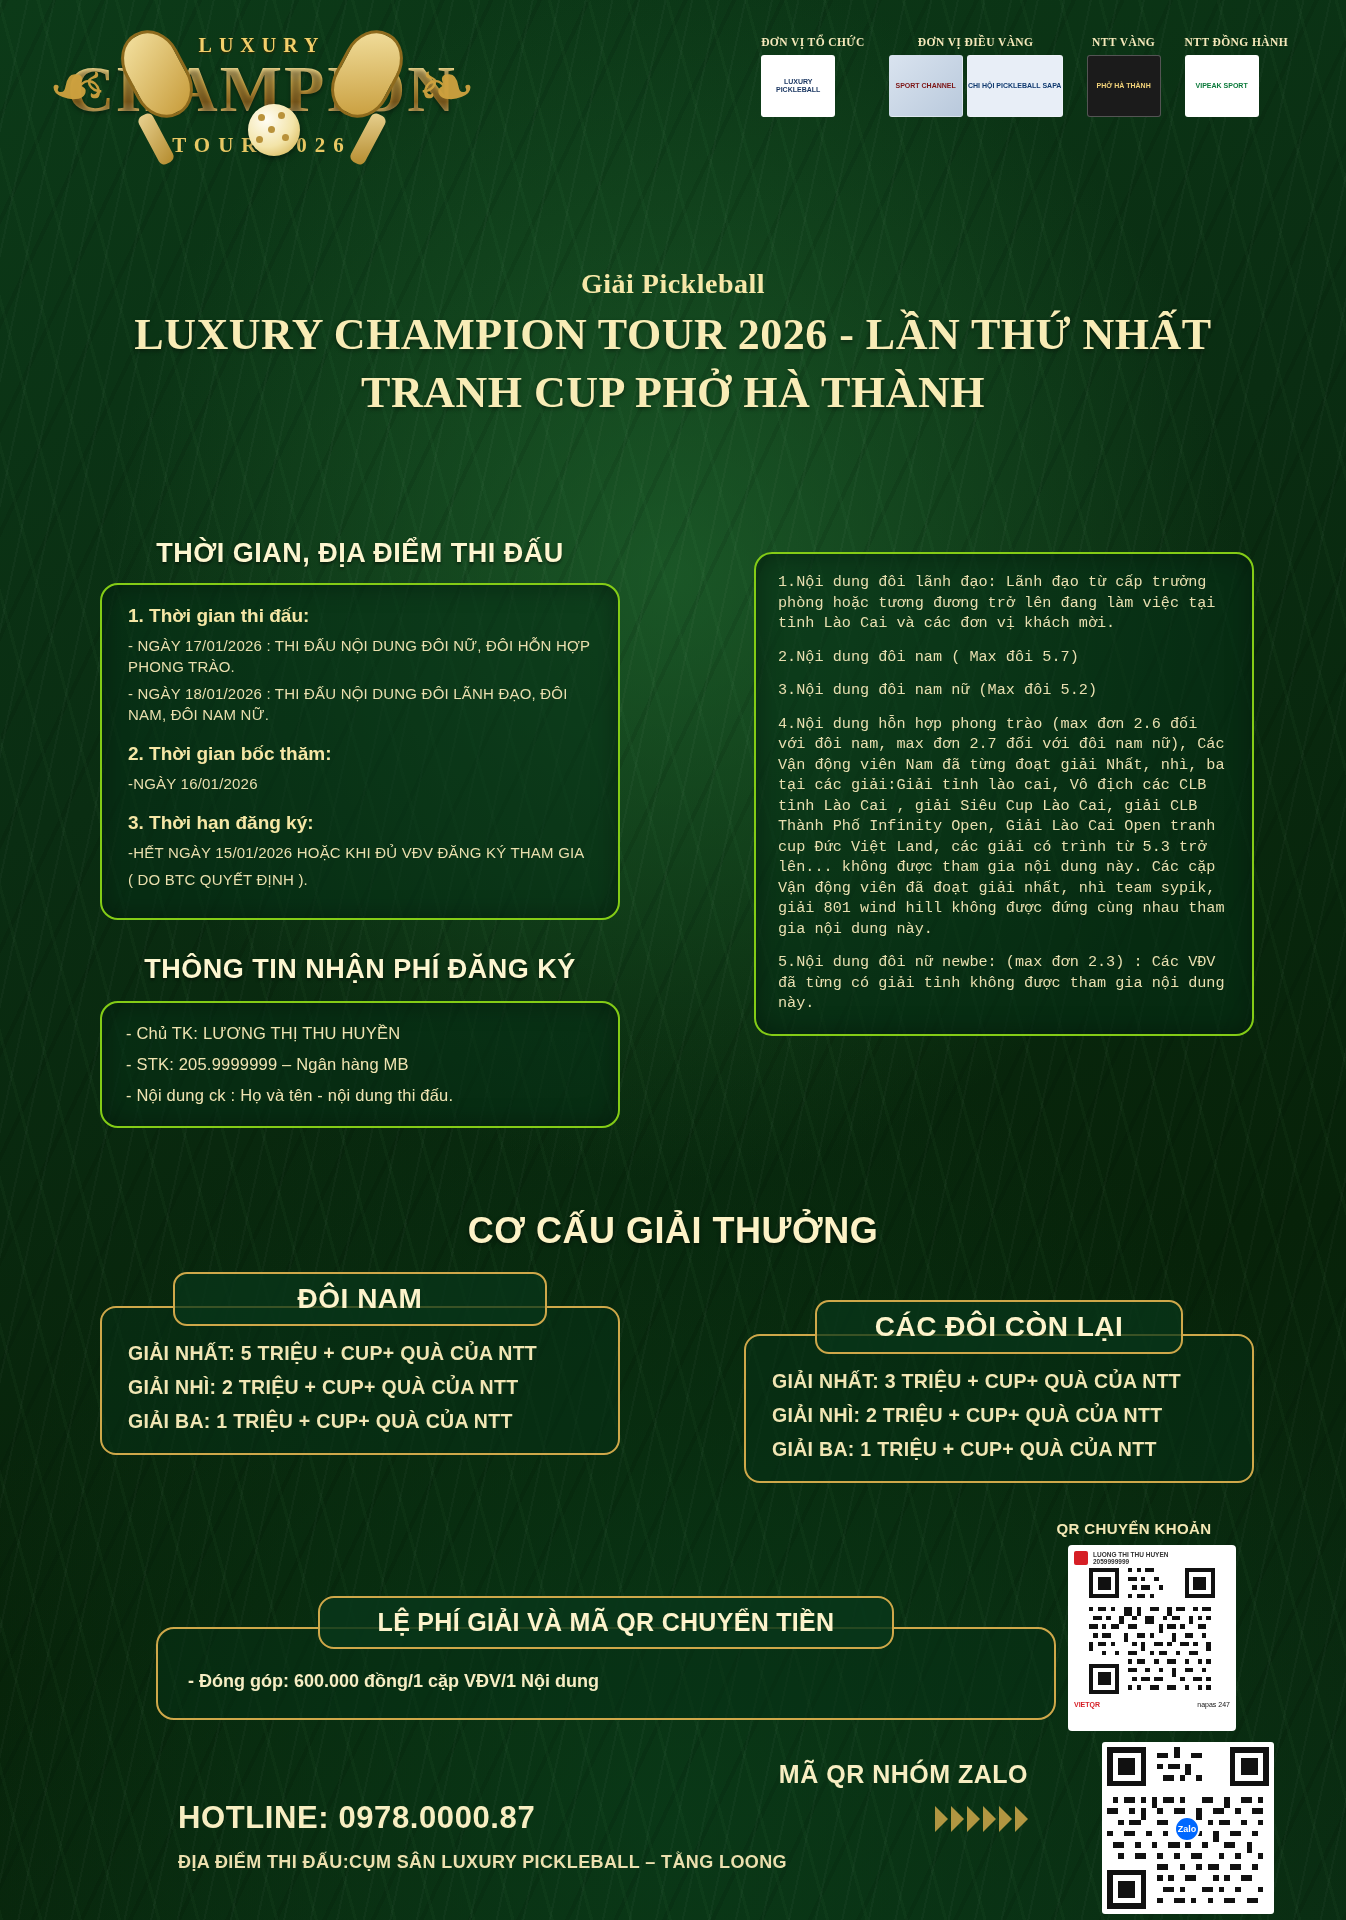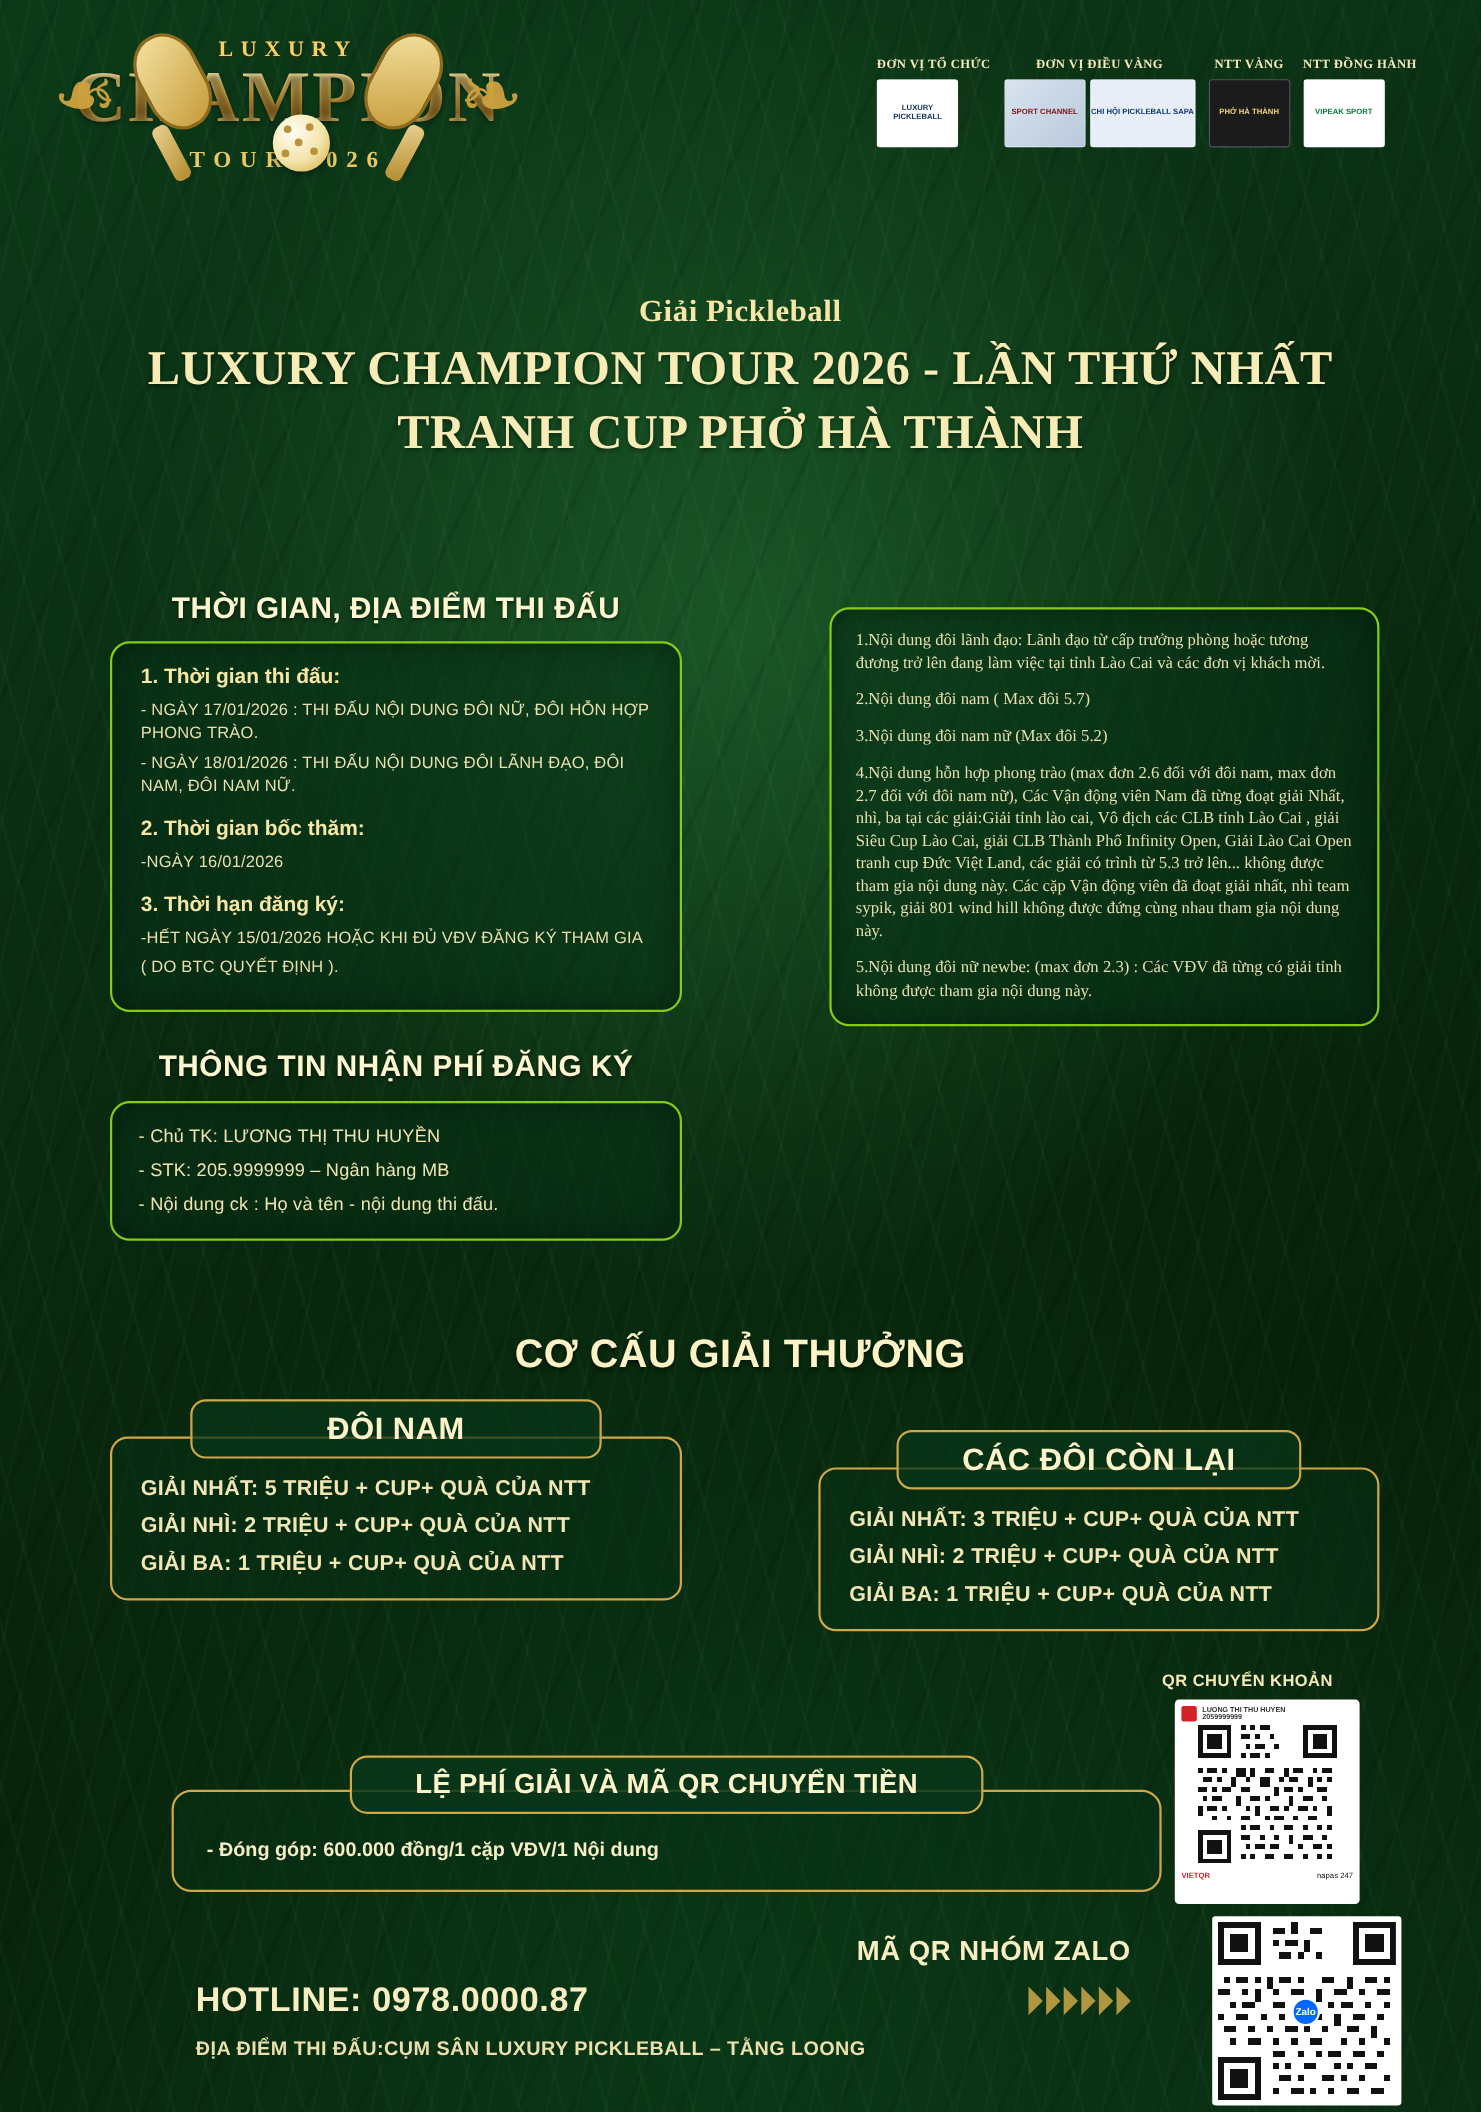--- a/index.html
+++ b/index.html
@@ -74,21 +74,21 @@
   .paddle.a{ left:86px; top:16px; transform:rotate(-28deg); }
   .paddle.b{ right:86px; top:16px; transform:rotate(28deg); }
   .paddle-h{
     position:absolute; width:16px; height:54px; border-radius:6px;
     background:linear-gradient(150deg,#e8d190,#b48b2d);
   }
   .paddle-h.a{ left:106px; top:100px; transform:rotate(-28deg); }
   .paddle-h.b{ right:106px; top:100px; transform:rotate(28deg); }
 
   
-  .sponsors{ position:absolute; right:58px; top:53px; display:flex; gap:12px; align-items:flex-end; }
+  .sponsors{ position:absolute; right:58px; top:36px; display:flex; gap:24px; align-items:flex-end; }
   .sp{ text-align:center; }
   .sp-label{
     font-size:11.5px; letter-spacing:.4px; font-weight:bold; color:#f6e9bb;
     margin-bottom:7px; font-family:"Liberation Serif", serif;
   }
   .sp-box{
     width:74px; height:62px; border-radius:3px; display:flex; align-items:center; justify-content:center;
     overflow:hidden; font-size:8px; font-weight:bold; text-align:center; line-height:1.1;
     border:1px solid rgba(255,255,255,.25);
   }
@@ -141,21 +141,21 @@
 
   .p2{ margin-top:16px; padding:20px 24px; }
   .p2 .line-s{ font-size:16.5px; margin-bottom:10px; color:#f0e4b2; }
 
   .sec-head-2{ margin-top:34px; }
 
   
   .pr{ margin-top:14px; padding:18px 20px 20px 22px; }
   .rtext{
     font-size:15.2px; line-height:20.5px; color:#e9dfb0; margin:0 0 13px 0;
-    font-family:Liberation Serif, serif;
+    font-family:Liberation Mono, monospace;
   }
 
   
   .prize-title{
     position:absolute; top:1210px; left:0; width:100%; text-align:center;
     font-family:"Liberation Sans Narrow","Liberation Sans", sans-serif;
     font-weight:bold; font-size:36px; color:#fdf2c6; letter-spacing:.5px;
     text-shadow:0 2px 4px rgba(0,0,0,.5);
   }
   .prize-left{ position:absolute; left:100px; top:1272px; width:520px; }

